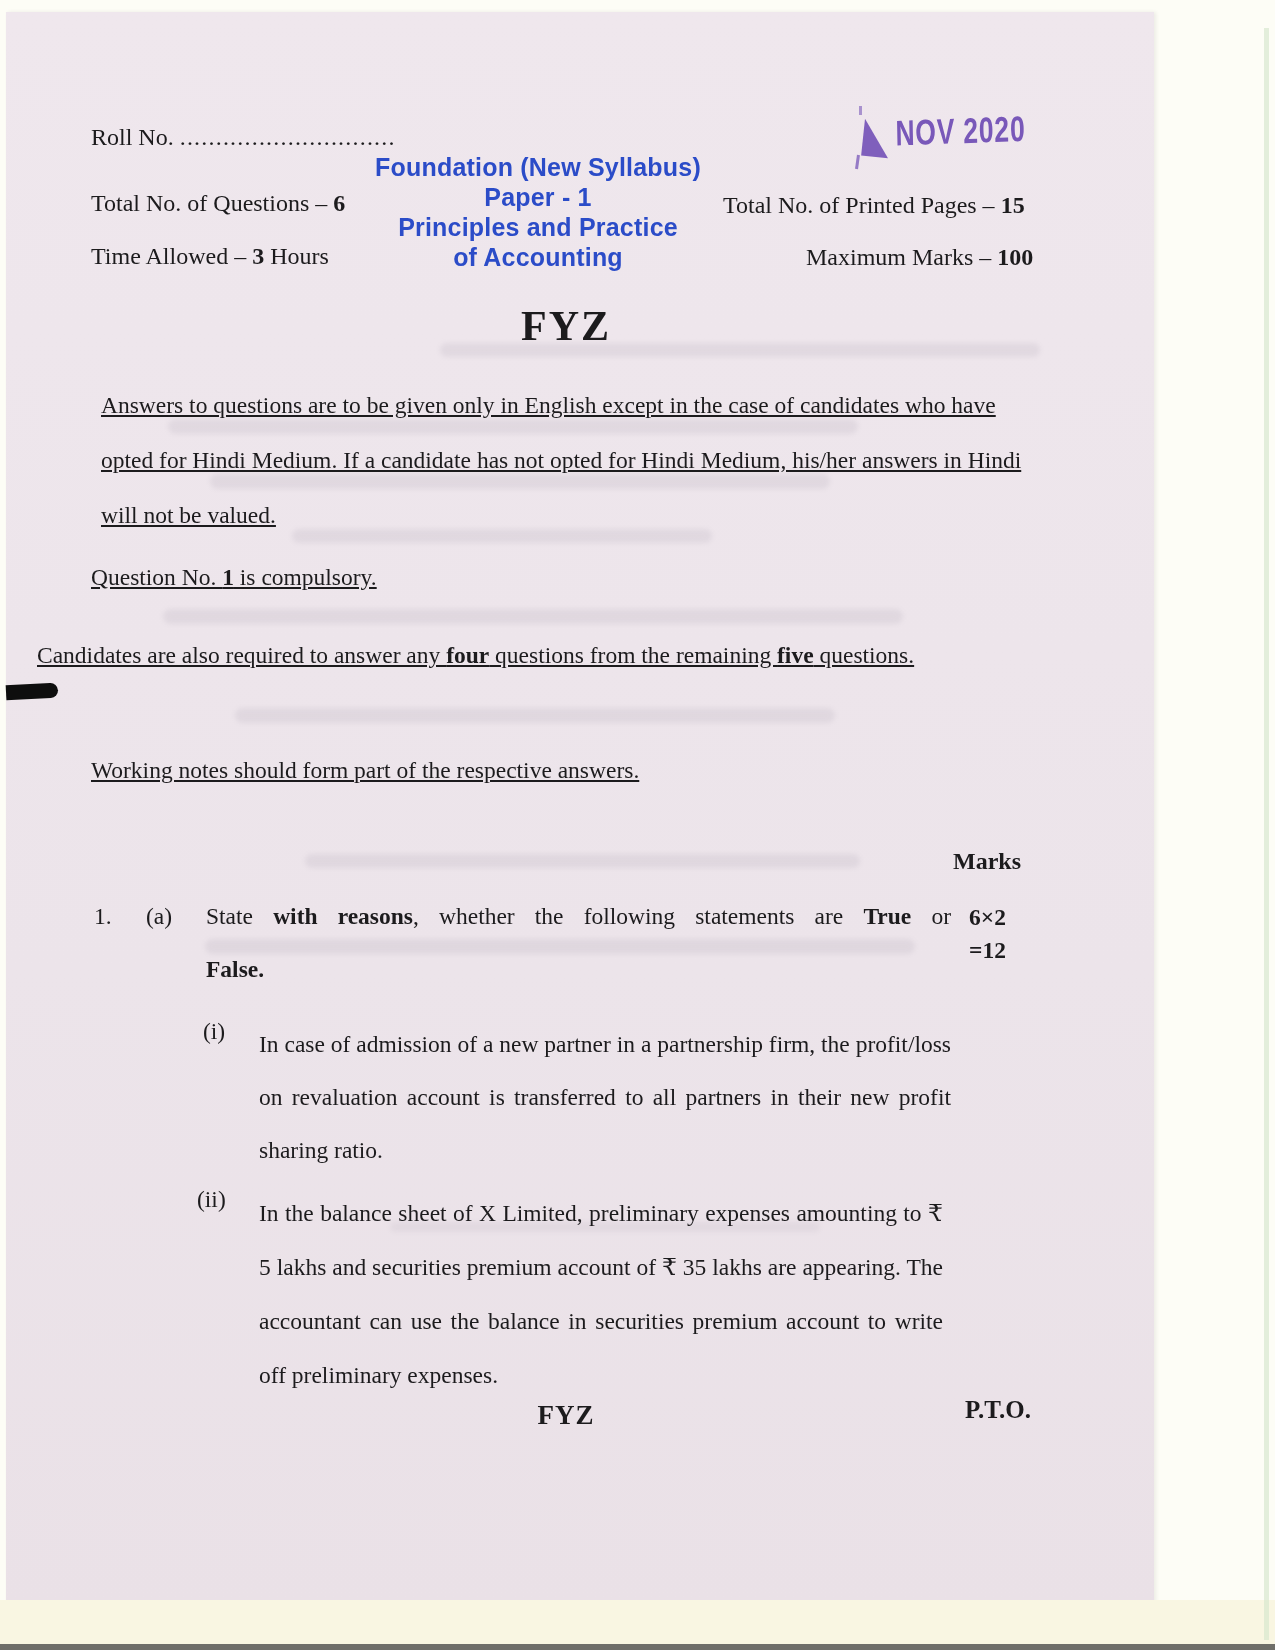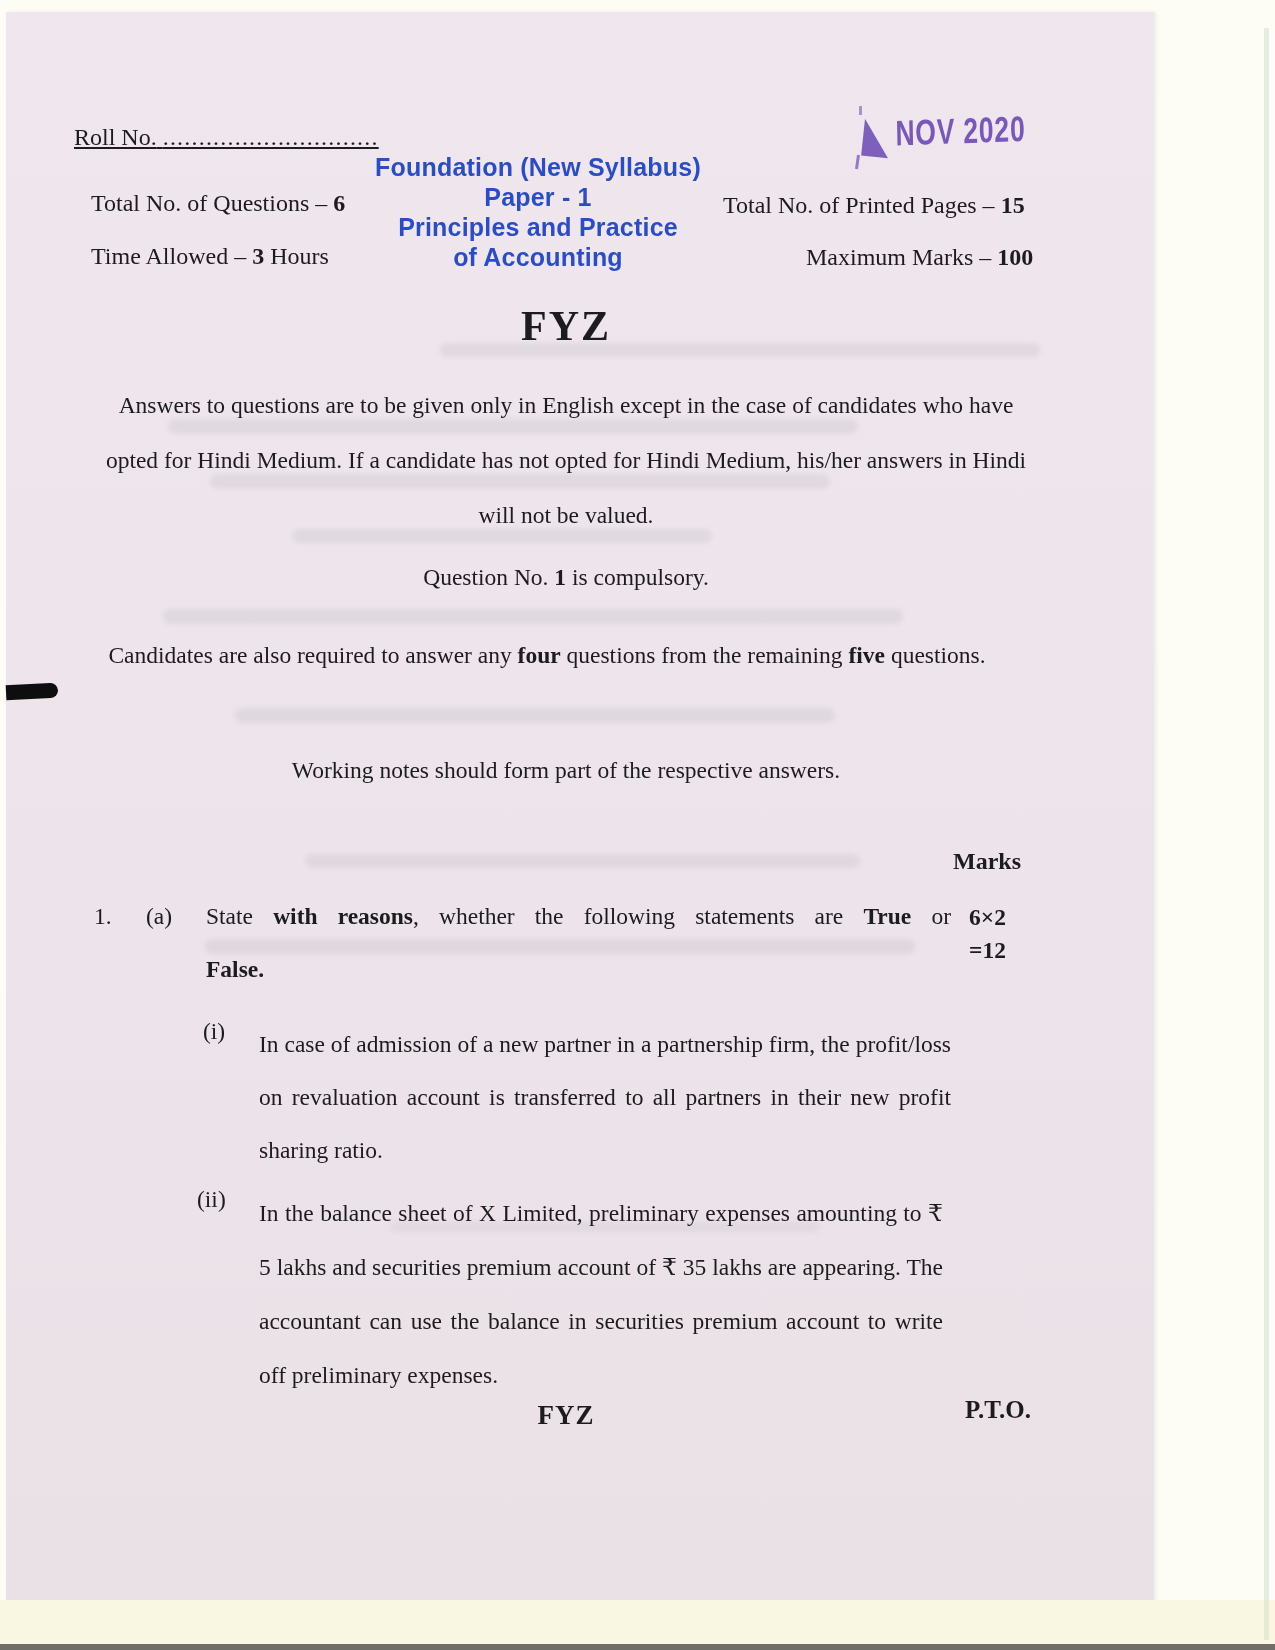--- a/index.html
+++ b/index.html
@@ -42,21 +42,21 @@
     position:absolute;left:857px;top:108px;width:0;height:0;
     border-bottom:37px solid var(--stamp-purple,#6f4cb5);
     border-right:27px solid transparent;
     transform:rotate(6deg);opacity:.88;
   }
   .stamp-tick{position:absolute;left:850px;top:143px;width:3px;height:14px;background:var(--stamp-purple,#6f4cb5);opacity:.7;transform:rotate(8deg);}
   .stamp-dot{position:absolute;left:853px;top:94px;width:3px;height:9px;background:var(--stamp-purple,#6f4cb5);opacity:.55;}
 
   .title{left:85px;top:290px;width:950px;text-align:center;font-size:42px;font-weight:bold;letter-spacing:2px;}
   .para{font-size:23.5px;}
-  .centered{text-align:center;}
+  .centered{text-decoration:underline;}
   .just{text-align:justify;}
   .force-just{text-align:justify;text-align-last:justify;}
 
   .ghost{position:absolute;background:#7d7488;opacity:.11;filter:blur(2.5px);border-radius:8px;pointer-events:none;}
   .ink-dash{position:absolute;left:0px;top:672px;width:52px;height:15px;background:#0e0e0e;border-radius:0 8px 8px 0;transform:rotate(-3deg);}
 
   .marks-col{left:963px;top:889px;width:60px;font-weight:bold;font-size:23.5px;line-height:33px;}
   .footer-code{left:85px;top:1388px;width:950px;text-align:center;font-weight:bold;font-size:27px;letter-spacing:1px;}
   .pto{left:905px;top:1384px;width:120px;text-align:right;font-weight:bold;font-size:25px;}
   .copyright{left:138px;top:1548px;font-weight:bold;font-size:22.5px;}
@@ -69,21 +69,21 @@
   <div class="ghost" style="left:434px;top:331px;width:600px;height:14px;"></div>
   <div class="ghost" style="left:162px;top:407px;width:690px;height:15px;"></div>
   <div class="ghost" style="left:204px;top:462px;width:620px;height:15px;"></div>
   <div class="ghost" style="left:286px;top:517px;width:420px;height:14px;"></div>
   <div class="ghost" style="left:157px;top:597px;width:740px;height:15px;"></div>
   <div class="ghost" style="left:229px;top:696px;width:600px;height:15px;"></div>
   <div class="ghost" style="left:299px;top:842px;width:555px;height:14px;"></div>
   <div class="ghost" style="left:199px;top:927px;width:710px;height:15px;"></div>
   <div class="ghost" style="left:384px;top:1210px;width:430px;height:10px;opacity:.08;"></div>
 
-  <div class="abs hline" style="left:68px;top:112px;text-decoration:underline;">
+  <div class="abs hline" style="left:85px;top:112px;">
     <span>Roll No.</span>
     <span class="dots">..............................</span>
   </div>
   <div class="abs hline" style="left:85px;top:178px;">
     <span>Total No. of Questions – </span><span class="b">6</span><span></span>
   </div>
   <div class="abs hline" style="left:85px;top:231px;">
     <span>Time Allowed – </span><span class="b">3</span><span> Hours</span>
   </div>
 

